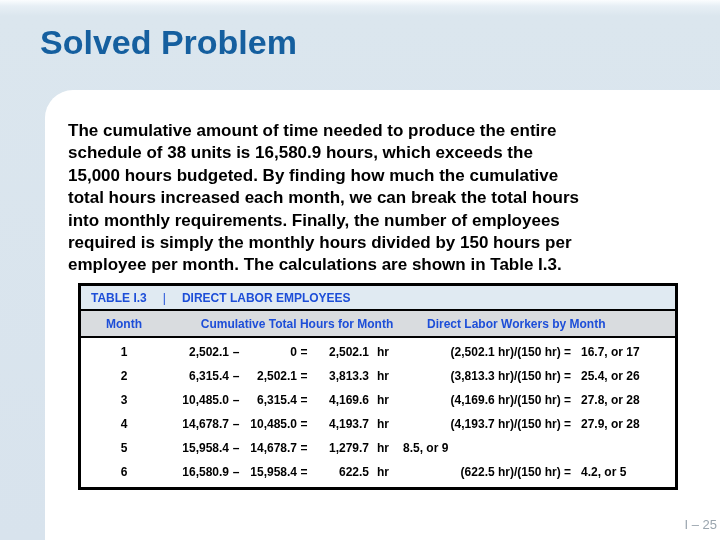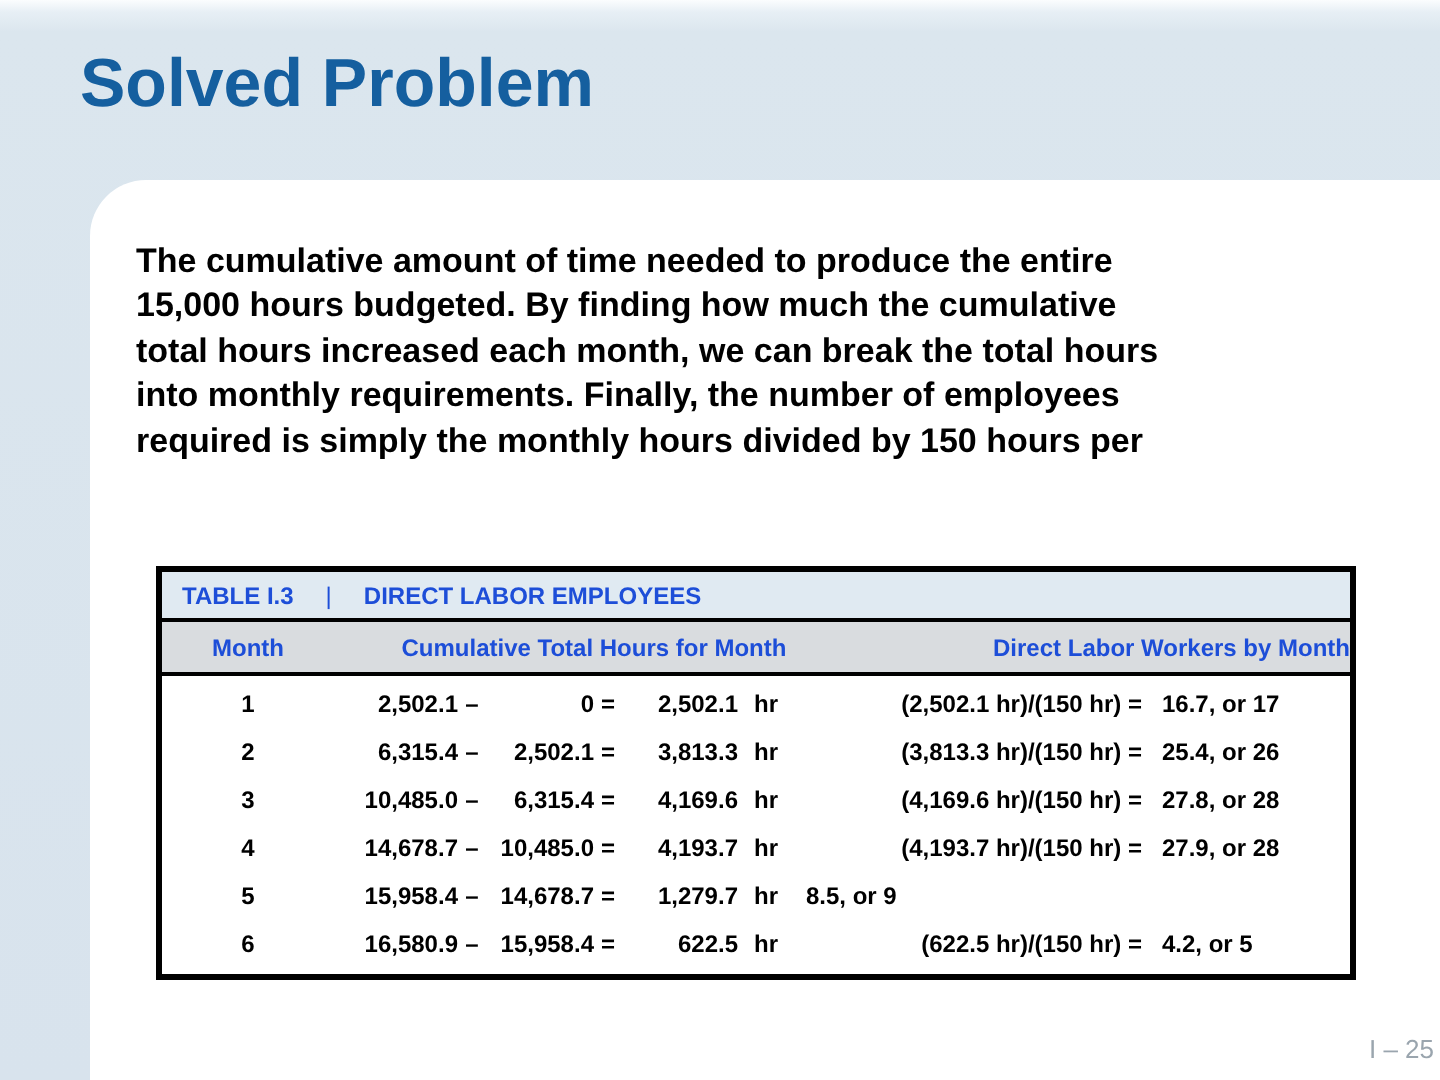--- a/index.html
+++ b/index.html
@@ -34,21 +34,21 @@
     font-size:12px; font-weight:bold; padding-left:10px; color:#1d4ed8;
   }
   .t-caption .pipe { margin:0 16px; font-weight:normal; }
   .t-head {
     display:flex; align-items:center; height:25px;
     background:#d9dcdf; border-bottom:2px solid #000;
     font-size:12px; font-weight:bold; color:#1d4ed8;
   }
   .h-month { width:86px; text-align:center; }
   .h-cum   { width:260px; text-align:center; }
-  .h-dir   { flex:1; text-align:right; }
+  .h-dir   { flex:1; text-align:left; }
 
   .t-body { padding:2px 0 3px 0; }
   .t-row {
     display:flex; align-items:center; height:24px;
     font-size:12px; font-weight:bold; color:#000;
   }
   .c-month { width:86px; text-align:center; }
   .c-a     { width:62px; text-align:right; }
   .c-dash  { width:14px; text-align:center; }
   .c-b     { width:54px; text-align:right; }
@@ -71,24 +71,26 @@
 <body>
 
 <div class="slide">
 
   <h1 class="title">Solved Problem</h1>
 
   <div class="content-box">
 
     <div class="paragraph">
       <div class="pline">The cumulative amount of time needed to produce the entire</div>
+      <div class="pline">schedule of 38 units is 16,580.9 hours, which exceeds the</div>
       <div class="pline">15,000 hours budgeted. By finding how much the cumulative</div>
       <div class="pline">total hours increased each month, we can break the total hours</div>
       <div class="pline">into monthly requirements. Finally, the number of employees</div>
       <div class="pline">required is simply the monthly hours divided by 150 hours per</div>
+      <div class="pline">employee per month. The calculations are shown in Table I.3.</div>
     </div>
 
     <div class="dl-table">
 
       <div class="t-caption">
         <span>TABLE I.3</span>
         <span class="pipe">|</span>
         <span>DIRECT LABOR EMPLOYEES</span>
       </div>
 

